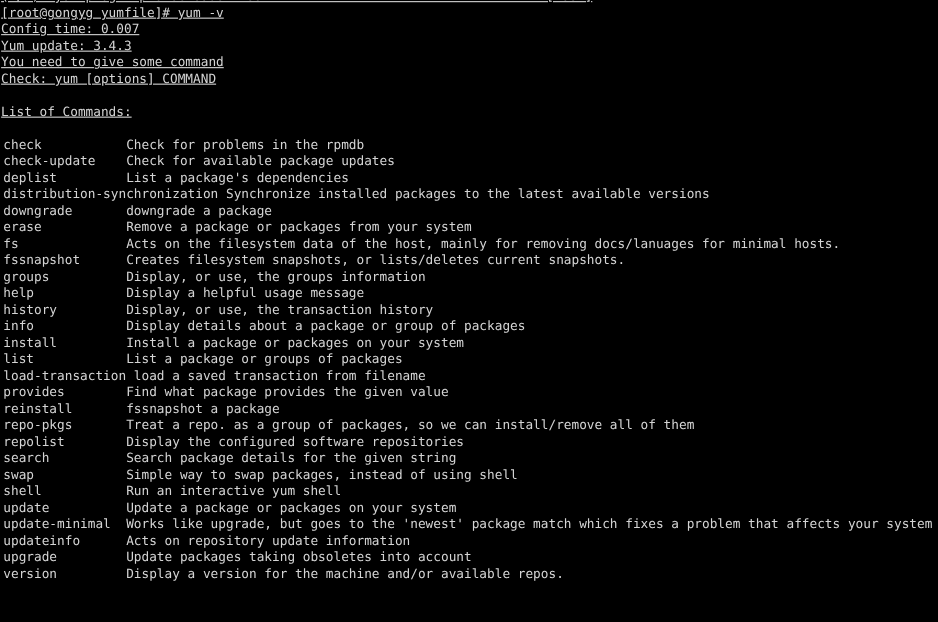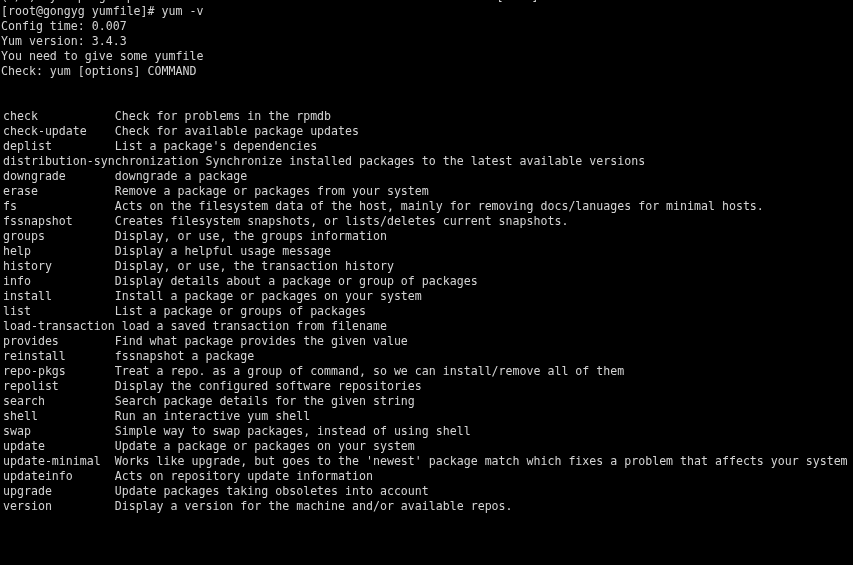--- a/index.html
+++ b/index.html
@@ -36,20 +36,21 @@
   }
   .line {
     display: block;
     white-space: pre;
     height: 15px;
     line-height: 15px;
     padding-left: 1px;
     color: #d4d4d4;
     font-family: "DejaVu Sans Mono", "Liberation Mono", monospace;
     font-size: 11.6px;
+    text-decoration: underline;
   }
   .line.blank {
     color: transparent;
   }
   .cmd-row {
     display: block;
     white-space: pre;
     height: 15px;
     line-height: 15px;
     padding-left: 3px;
@@ -71,28 +72,29 @@
 
 <div id="terminal">
   <div id="scroll-area">
 
     <div class="line">(1/2): yum-plugin-protectbase-12352-4.mmmmmmmmmmmmmmmmmmmmmmmmmmmmmmmm [100%]</div>
 
     <div class="line">[root@gongyg yumfile]# yum -v</div>
 
     <div class="line">Config time: 0.007</div>
 
-    <div class="line">Yum version: 3.4.3</div>
+    <div class="line">Yum update: 3.4.3</div>
 
-    <div class="line">You need to give some yumfile</div>
+    <div class="line">You need to give some command</div>
 
     <div class="line">Check: yum [options] COMMAND</div>
 
     <div class="line blank">&nbsp;</div>
 
+    <div class="line">List of Commands:</div>
 
     <div class="line blank">&nbsp;</div>
 
     <div id="command-list">
         <div class="cmd-row"><span class="cmd-name">check           </span><span class="cmd-desc">Check for problems in the rpmdb</span></div>
         <div class="cmd-row"><span class="cmd-name">check-update    </span><span class="cmd-desc">Check for available package updates</span></div>
         <div class="cmd-row"><span class="cmd-name">deplist         </span><span class="cmd-desc">List a package's dependencies</span></div>
         <div class="cmd-row"><span class="cmd-name">distribution-synchronization </span><span class="cmd-desc">Synchronize installed packages to the latest available versions</span></div>
         <div class="cmd-row"><span class="cmd-name">downgrade       </span><span class="cmd-desc">downgrade a package</span></div>
         <div class="cmd-row"><span class="cmd-name">erase           </span><span class="cmd-desc">Remove a package or packages from your system</span></div>
@@ -100,25 +102,25 @@
         <div class="cmd-row"><span class="cmd-name">fssnapshot      </span><span class="cmd-desc">Creates filesystem snapshots, or lists/deletes current snapshots.</span></div>
         <div class="cmd-row"><span class="cmd-name">groups          </span><span class="cmd-desc">Display, or use, the groups information</span></div>
         <div class="cmd-row"><span class="cmd-name">help            </span><span class="cmd-desc">Display a helpful usage message</span></div>
         <div class="cmd-row"><span class="cmd-name">history         </span><span class="cmd-desc">Display, or use, the transaction history</span></div>
         <div class="cmd-row"><span class="cmd-name">info            </span><span class="cmd-desc">Display details about a package or group of packages</span></div>
         <div class="cmd-row"><span class="cmd-name">install         </span><span class="cmd-desc">Install a package or packages on your system</span></div>
         <div class="cmd-row"><span class="cmd-name">list            </span><span class="cmd-desc">List a package or groups of packages</span></div>
         <div class="cmd-row"><span class="cmd-name">load-transaction </span><span class="cmd-desc">load a saved transaction from filename</span></div>
         <div class="cmd-row"><span class="cmd-name">provides        </span><span class="cmd-desc">Find what package provides the given value</span></div>
         <div class="cmd-row"><span class="cmd-name">reinstall       </span><span class="cmd-desc">fssnapshot a package</span></div>
-        <div class="cmd-row"><span class="cmd-name">repo-pkgs       </span><span class="cmd-desc">Treat a repo. as a group of command, so we can install/remove all of them</span></div>
+        <div class="cmd-row"><span class="cmd-name">repo-pkgs       </span><span class="cmd-desc">Treat a repo. as a group of packages, so we can install/remove all of them</span></div>
         <div class="cmd-row"><span class="cmd-name">repolist        </span><span class="cmd-desc">Display the configured software repositories</span></div>
         <div class="cmd-row"><span class="cmd-name">search          </span><span class="cmd-desc">Search package details for the given string</span></div>
+        <div class="cmd-row"><span class="cmd-name">swap            </span><span class="cmd-desc">Simple way to swap packages, instead of using shell</span></div>
         <div class="cmd-row"><span class="cmd-name">shell           </span><span class="cmd-desc">Run an interactive yum shell</span></div>
-        <div class="cmd-row"><span class="cmd-name">swap            </span><span class="cmd-desc">Simple way to swap packages, instead of using shell</span></div>
         <div class="cmd-row"><span class="cmd-name">update          </span><span class="cmd-desc">Update a package or packages on your system</span></div>
         <div class="cmd-row"><span class="cmd-name">update-minimal  </span><span class="cmd-desc">Works like upgrade, but goes to the 'newest' package match which fixes a problem that affects your system</span></div>
         <div class="cmd-row"><span class="cmd-name">updateinfo      </span><span class="cmd-desc">Acts on repository update information</span></div>
         <div class="cmd-row"><span class="cmd-name">upgrade         </span><span class="cmd-desc">Update packages taking obsoletes into account</span></div>
         <div class="cmd-row"><span class="cmd-name">version         </span><span class="cmd-desc">Display a version for the machine and/or available repos.</span></div>
       </div>
 
   </div>
 </div>
 

